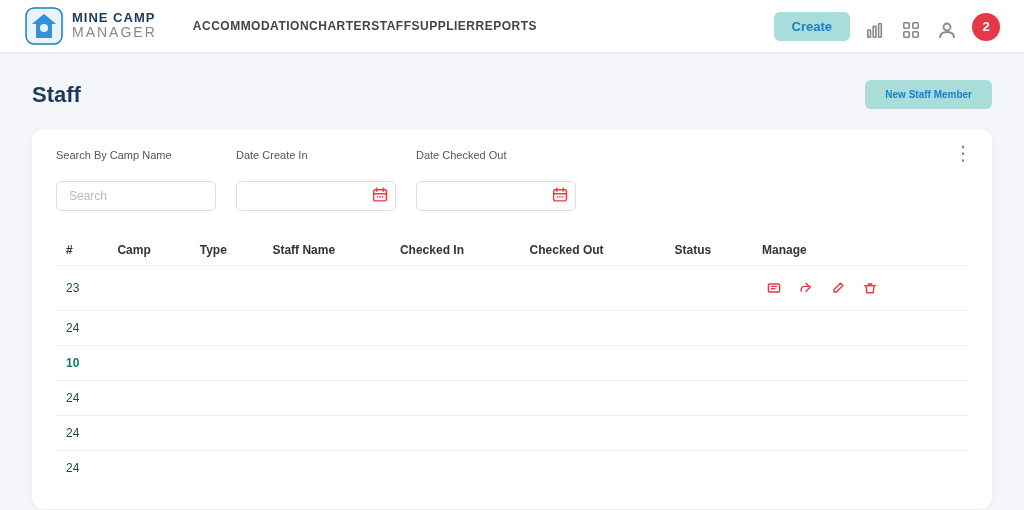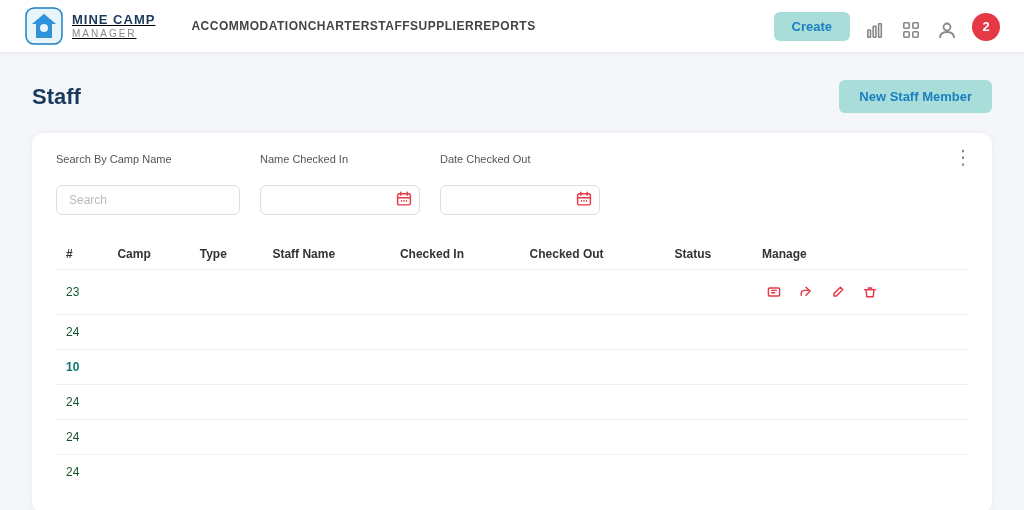--- a/index.html
+++ b/index.html
@@ -20,35 +20,34 @@
       padding: 0 24px;
       box-shadow: 0 1px 4px rgba(0,0,0,0.08);
       position: relative;
       z-index: 10;
     }
     .logo-area {
       display: flex;
       align-items: center;
       gap: 8px;
       margin-right: 36px;
-      text-decoration: underline;
     }
     .logo-text {
       display: flex;
       flex-direction: column;
       line-height: 1.1;
     }
     .logo-text .mine-camp {
       font-size: 13px;
       font-weight: 700;
       color: #1a3a5c;
       letter-spacing: 1px;
     }
     .logo-text .manager {
-      font-size: 10px;
+      font-size: 14px;
       color: #888;
       letter-spacing: 2px;
       text-transform: uppercase;
     }
     nav {
       display: flex;
       align-items: center;
       flex: 1;
     }
     .nav-item {
@@ -114,21 +113,21 @@
       font-size: 22px;
       font-weight: 700;
       color: #1a3a5c;
     }
     .new-staff-btn {
       background: #a8ddd9;
       color: #1a7fc1;
       border: none;
       border-radius: 6px;
       padding: 9px 20px;
-      font-size: 13px;
+      font-size: 10px;
       font-weight: 600;
       cursor: pointer;
     }
 
     
     .card {
       background: #fff;
       border-radius: 12px;
       padding: 20px 24px 24px;
       box-shadow: 0 1px 6px rgba(0,0,0,0.06);
@@ -164,21 +163,21 @@
       font-weight: 500;
     }
     .filter-input {
       border: 1px solid #ddd;
       border-radius: 6px;
       padding: 7px 12px;
       font-size: 12px;
       color: #666;
       outline: none;
       background: #fff;
-      width: 184px;
+      width: 160px;
     }
     .filter-input::placeholder { color: #bbb; }
     .date-input-wrap {
       position: relative;
       width: 160px;
     }
     .date-input-wrap input {
       width: 100%;
       border: 1px solid #ddd;
       border-radius: 6px;
@@ -327,21 +326,21 @@
 
   <div class="card">
     <div class="card-dots">⋮</div>
 
     <div class="filters">
       <div class="filter-group">
         <label class="filter-label">Search By Camp Name</label>
         <input class="filter-input" type="text" placeholder="Search" style="">
       </div>
       <div class="filter-group">
-        <label class="filter-label">Name Checked In</label>
+        <label class="filter-label">Date Create In</label>
         <div class="date-input-wrap">
           <input type="text" style="">
           <span class="date-icon">
             <svg width="16" height="16" viewBox="0 0 20 20" fill="none">
               <rect x="2" y="4" width="16" height="14" rx="2" stroke="#e63946" stroke-width="1.8"></rect>
               <path d="M6 2v4M14 2v4M2 9h16" stroke="#e63946" stroke-width="1.8" stroke-linecap="round"></path>
               <circle cx="7" cy="13" r="1" fill="#e63946"></circle>
               <circle cx="10" cy="13" r="1" fill="#e63946"></circle>
               <circle cx="13" cy="13" r="1" fill="#e63946"></circle>
             </svg>

